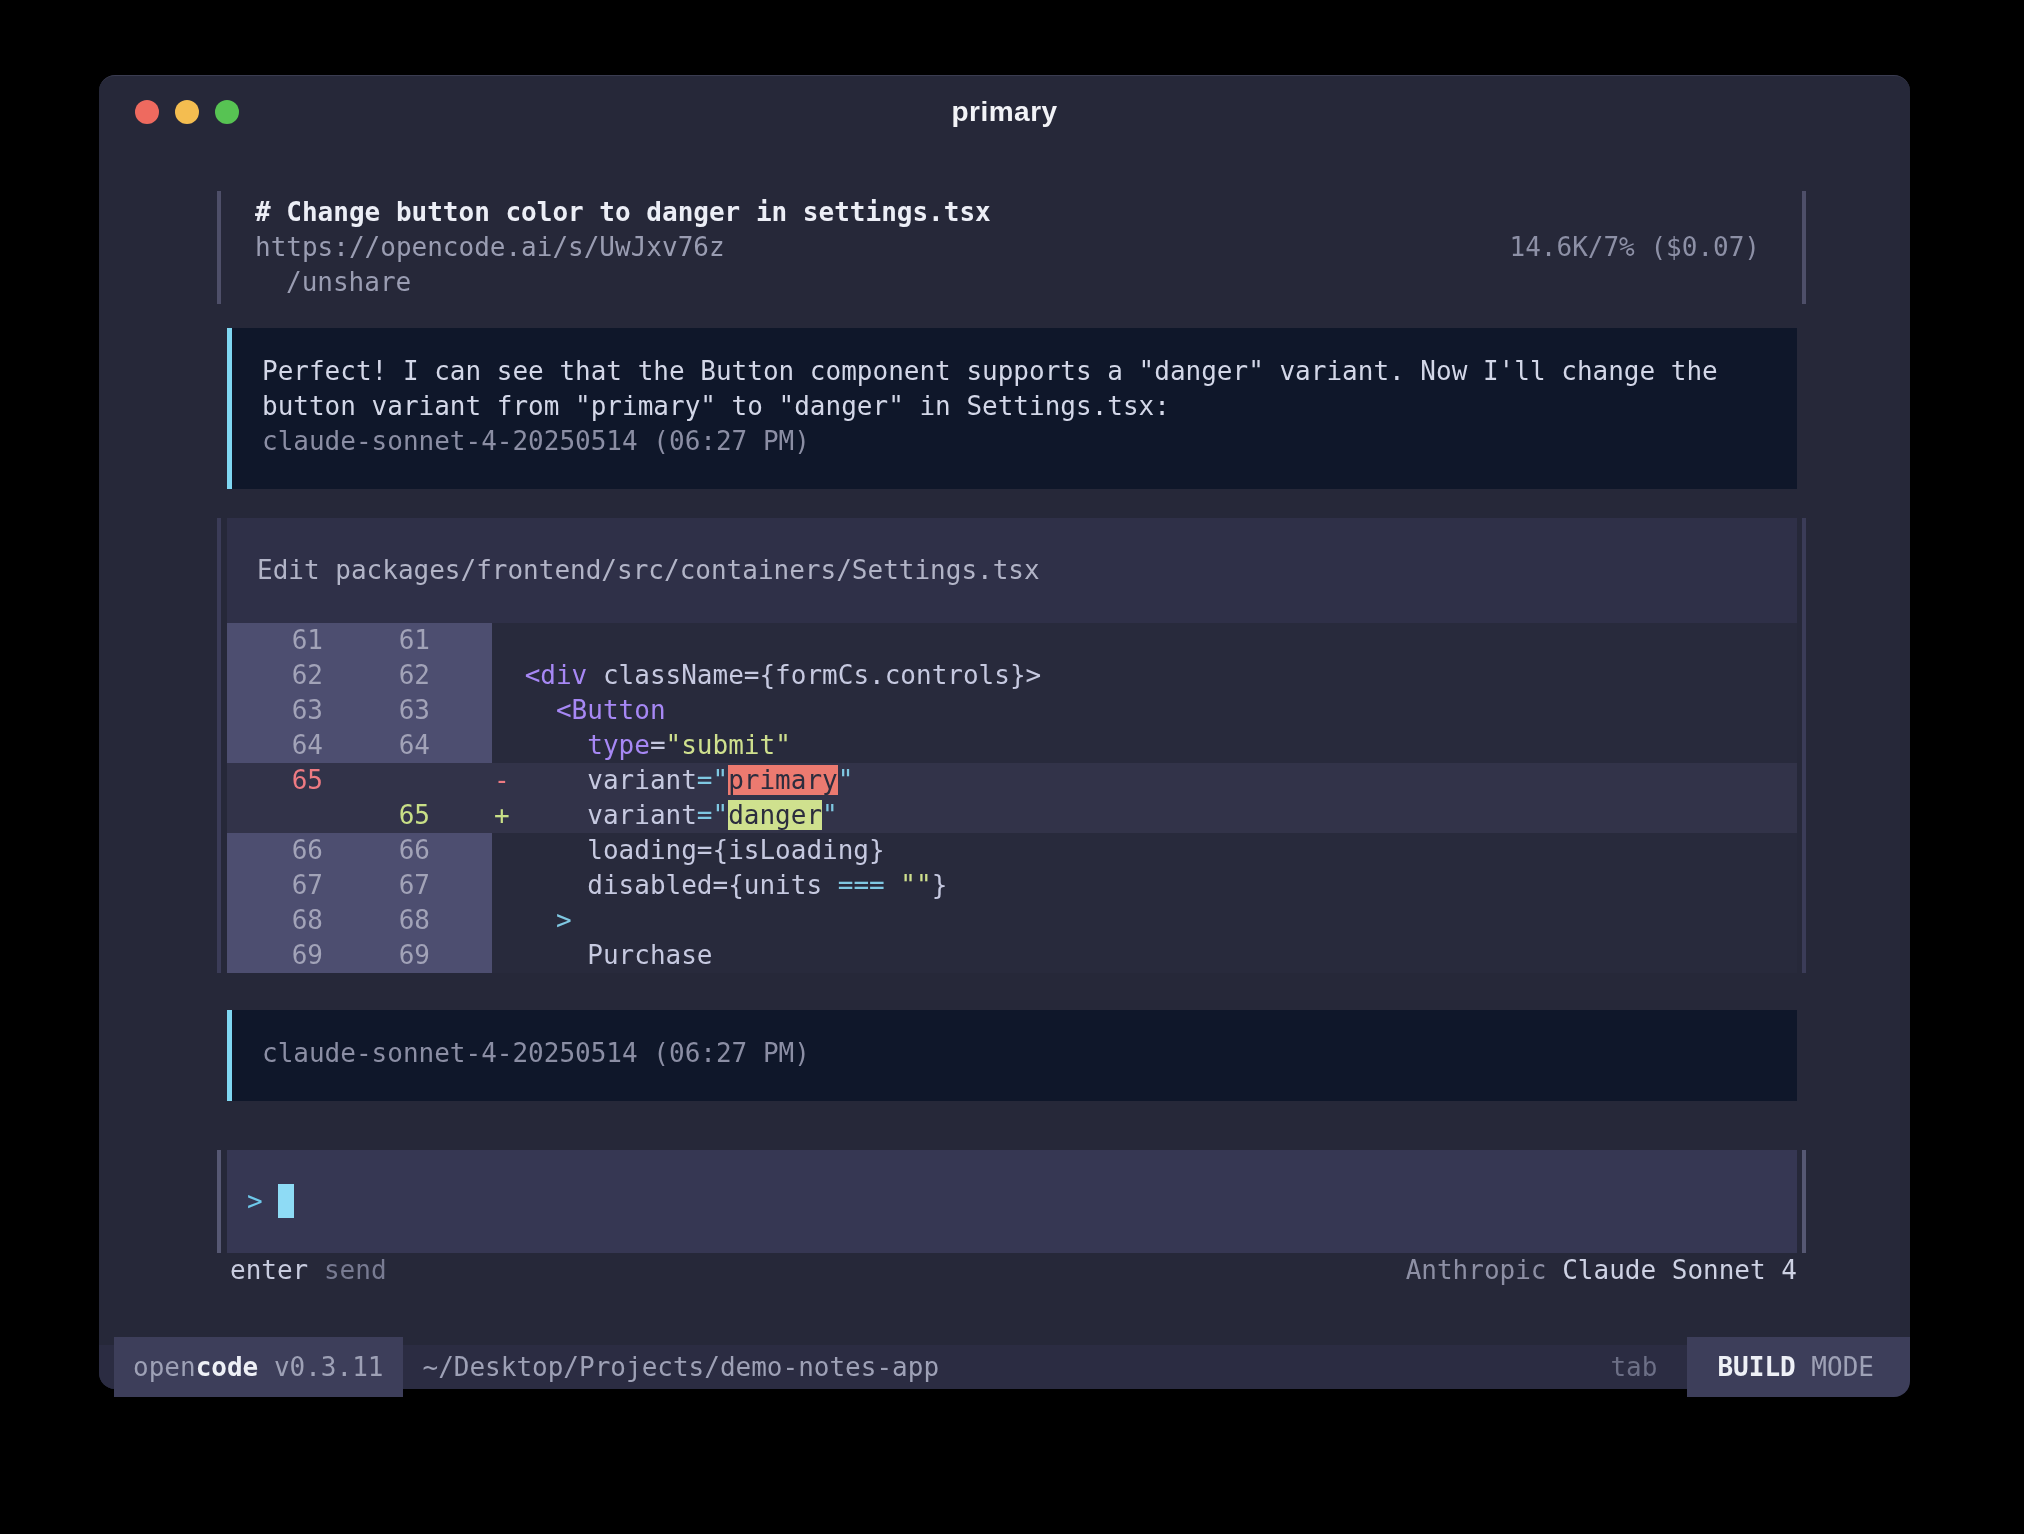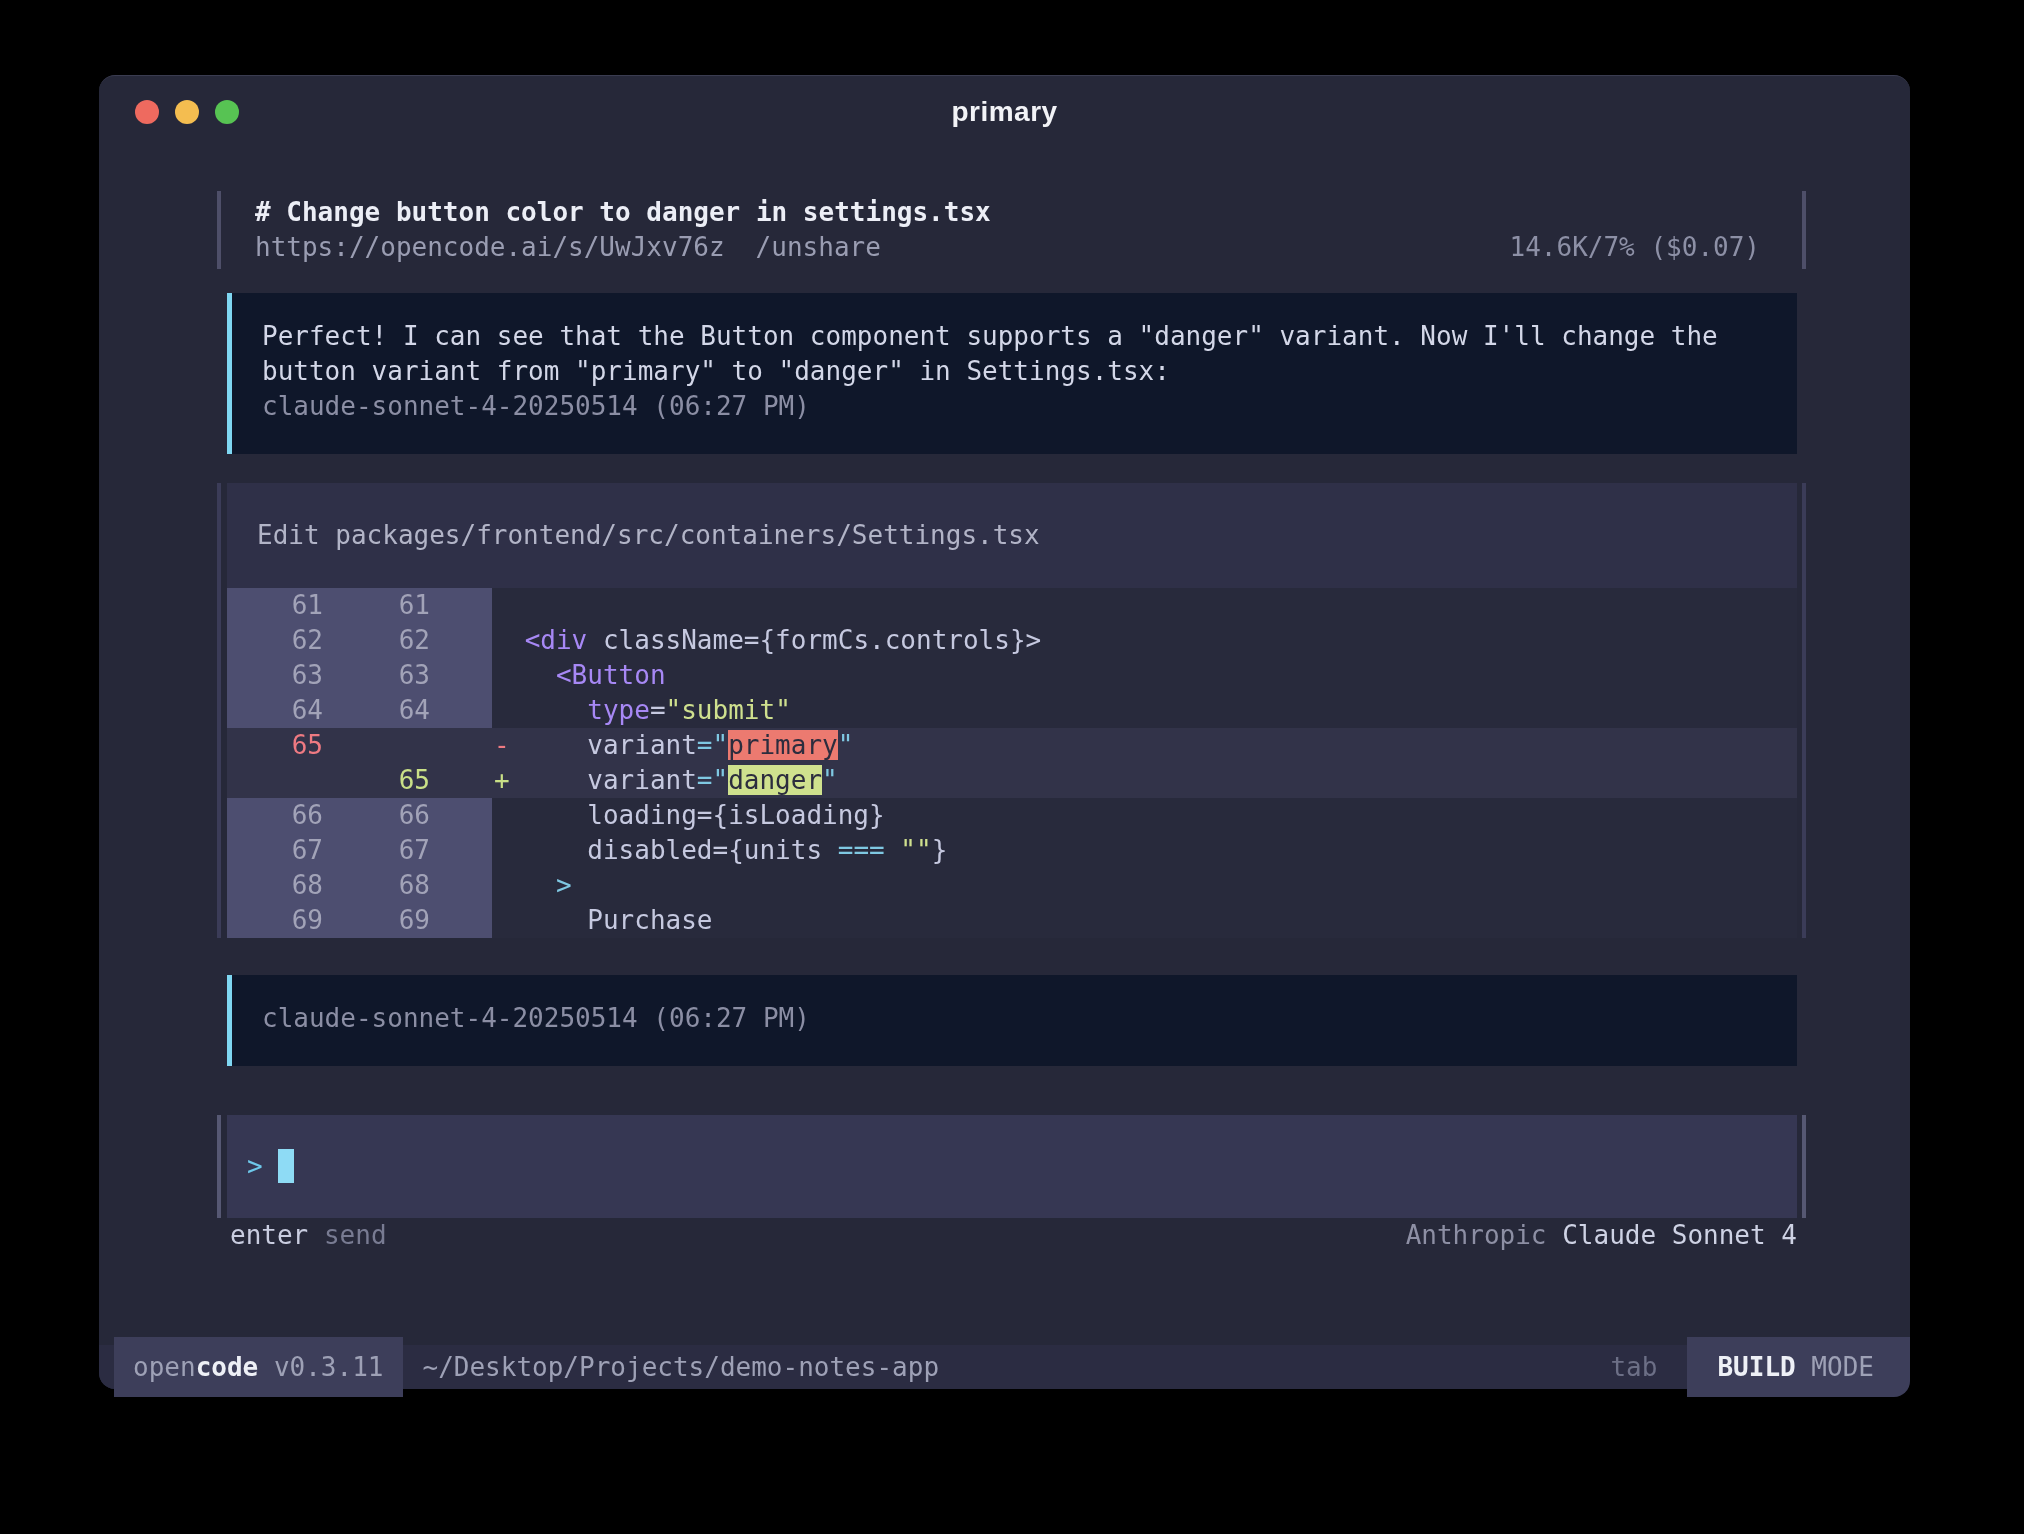--- a/index.html
+++ b/index.html
@@ -24,21 +24,21 @@
   
   .block{position:relative;margin-left:128px;width:1570px;font-size:26px;line-height:35px;}
   .rail-l::before,.rail-r::after{content:"";position:absolute;top:0;bottom:0;width:4px;}
   .rail-l::before{left:-10px;}
   .rail-r::after{right:-9px;}
   
   .hdr{margin-top:43px;padding:4px 37px 4px 28px;}
   .hdr.rail-l::before,.hdr.rail-r::after{background:#4e4f69;}
   .hdr-title{font-weight:bold;color:#eceef6;white-space:pre;}
   .hdr-sub{display:flex;justify-content:space-between;color:#9a9db2;}
-  .hdr-left{display:flex;}
+  .hdr-left{display:flex;flex-direction:column;}
   .hdr-unshare{margin-left:31px;}
   .hdr-tokens{color:#8d90a6;}
   
   .msg{margin-top:24px;background:#0f172a;border-left:5px solid #7fd7f2;
        padding:26px 30px 30px 30px;}
   .msg-2{margin-top:37px;}
   .msg-text{color:#d3d7e8;}
   .msg-meta{color:#8b8ea4;}
   
   .edit{margin-top:29px;}

